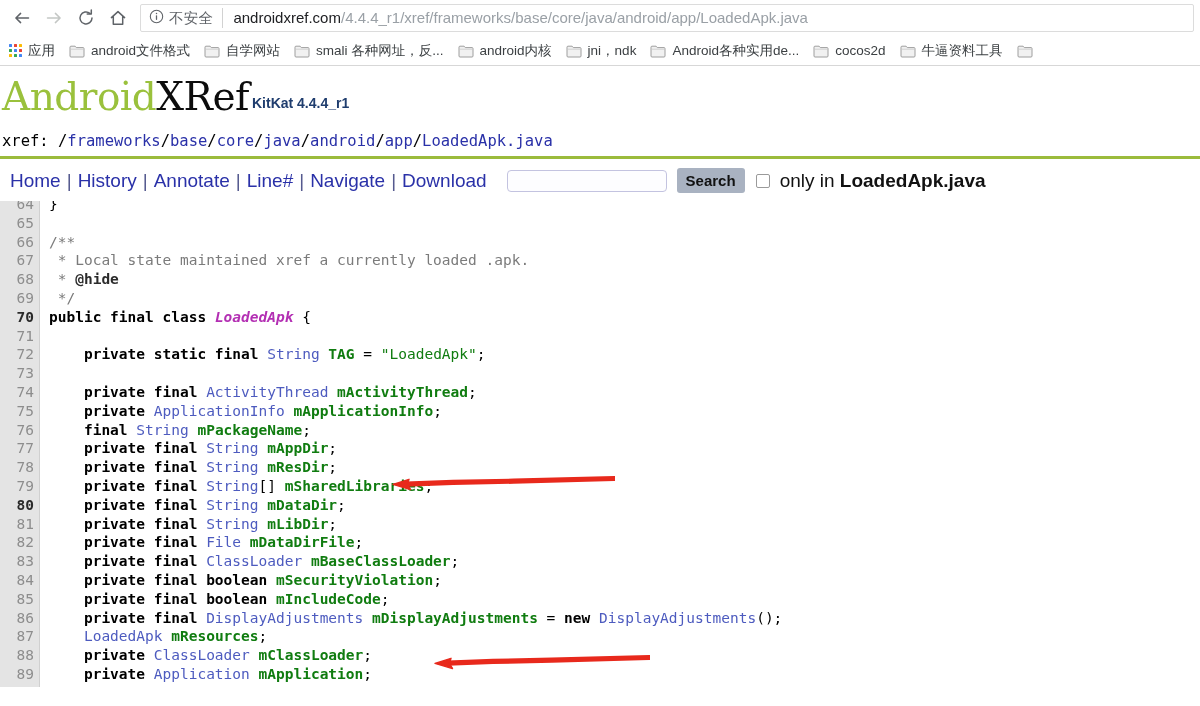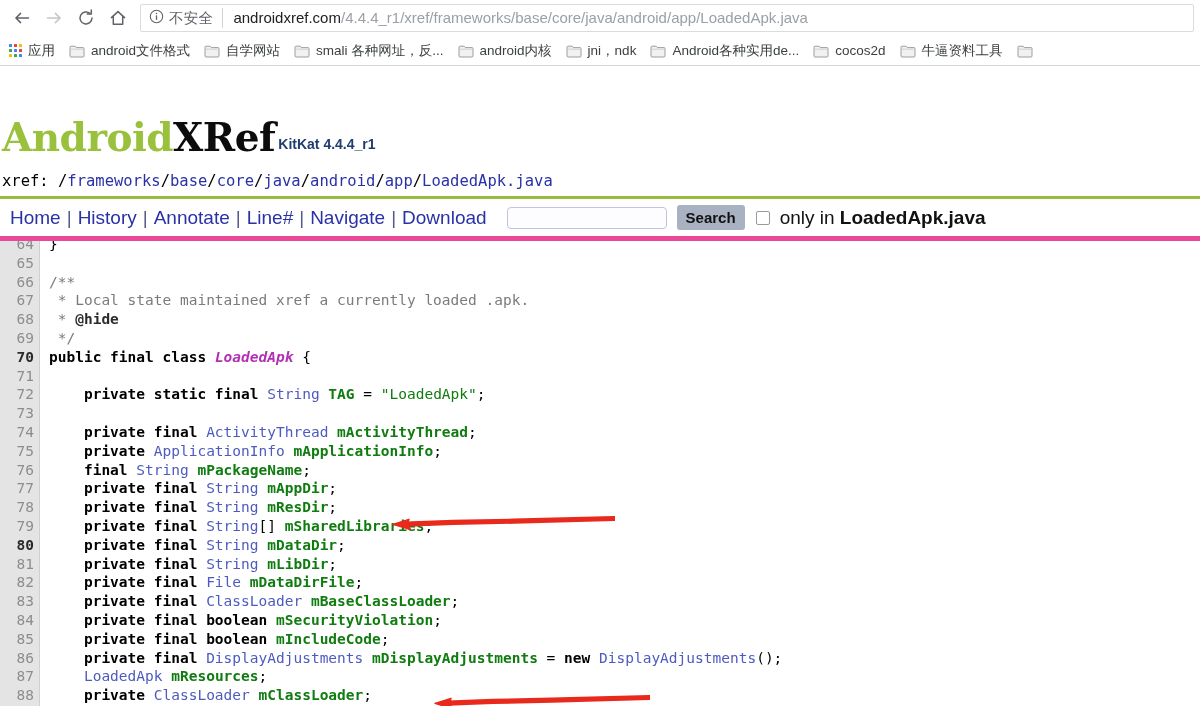--- a/index.html
+++ b/index.html
@@ -103,24 +103,23 @@
   }
   #logo-row {
     padding: 10px 2px 2px 2px;
     display: flex;
     align-items: baseline;
     white-space: nowrap;
   }
   #logo-main {
     font-family: "DejaVu Serif", serif;
     font-size: 39px;
-    font-weight: bold;
+    font-weight: normal;
     letter-spacing: -0.5px;
     line-height: 42px;
-    margin-top: 40px;
   }
   #logo-android { color: #9ac13c; }
   #logo-xref { color: #0c0c0c; }
   #logo-version {
     font-family: "Liberation Sans", sans-serif;
     font-size: 14px;
     font-weight: bold;
     color: #1f3d6e;
     margin-left: 3px;
     position: relative;
@@ -143,21 +142,21 @@
     background: #9bbb3c;
     width: 100%;
   }
 
   
   #menu-bar {
     height: 44px;
     display: flex;
     align-items: center;
     padding: 0 2px;
-    border-bottom: 7px solid #ec4899;
+    border-bottom: 1px solid #ec4899;
     white-space: nowrap;
   }
   .menu-link {
     font-size: 19px;
     color: #2a31a8;
     text-decoration: none;
     padding: 0 6px;
     line-height: 24px;
   }
   .menu-link:first-child { padding-left: 8px; }

